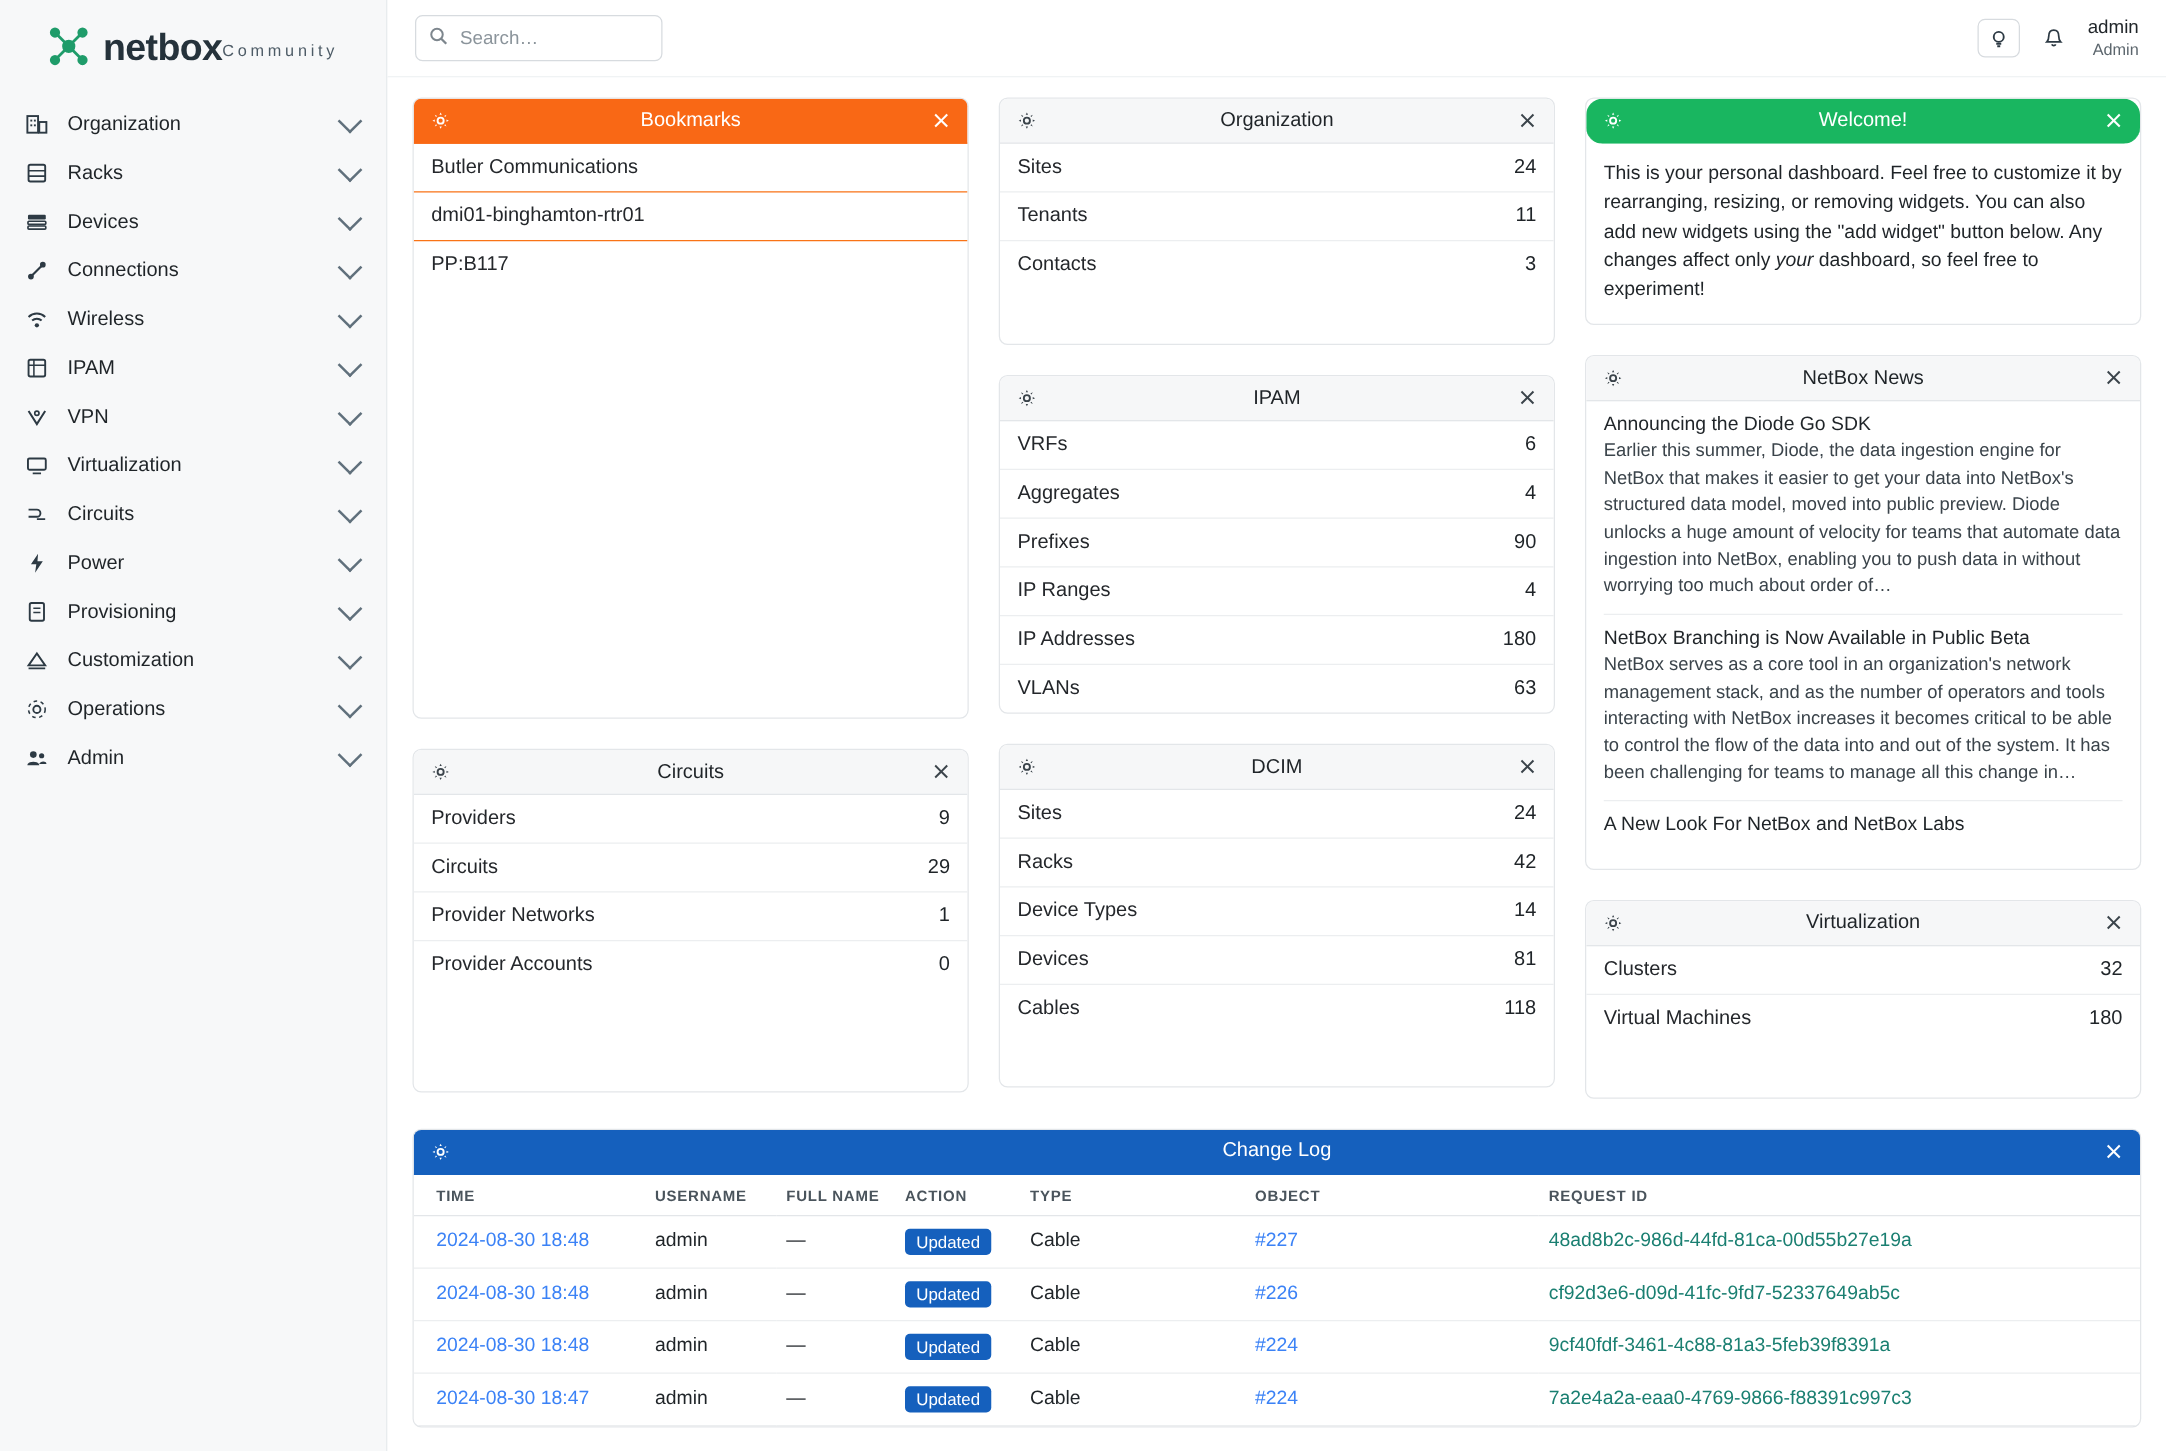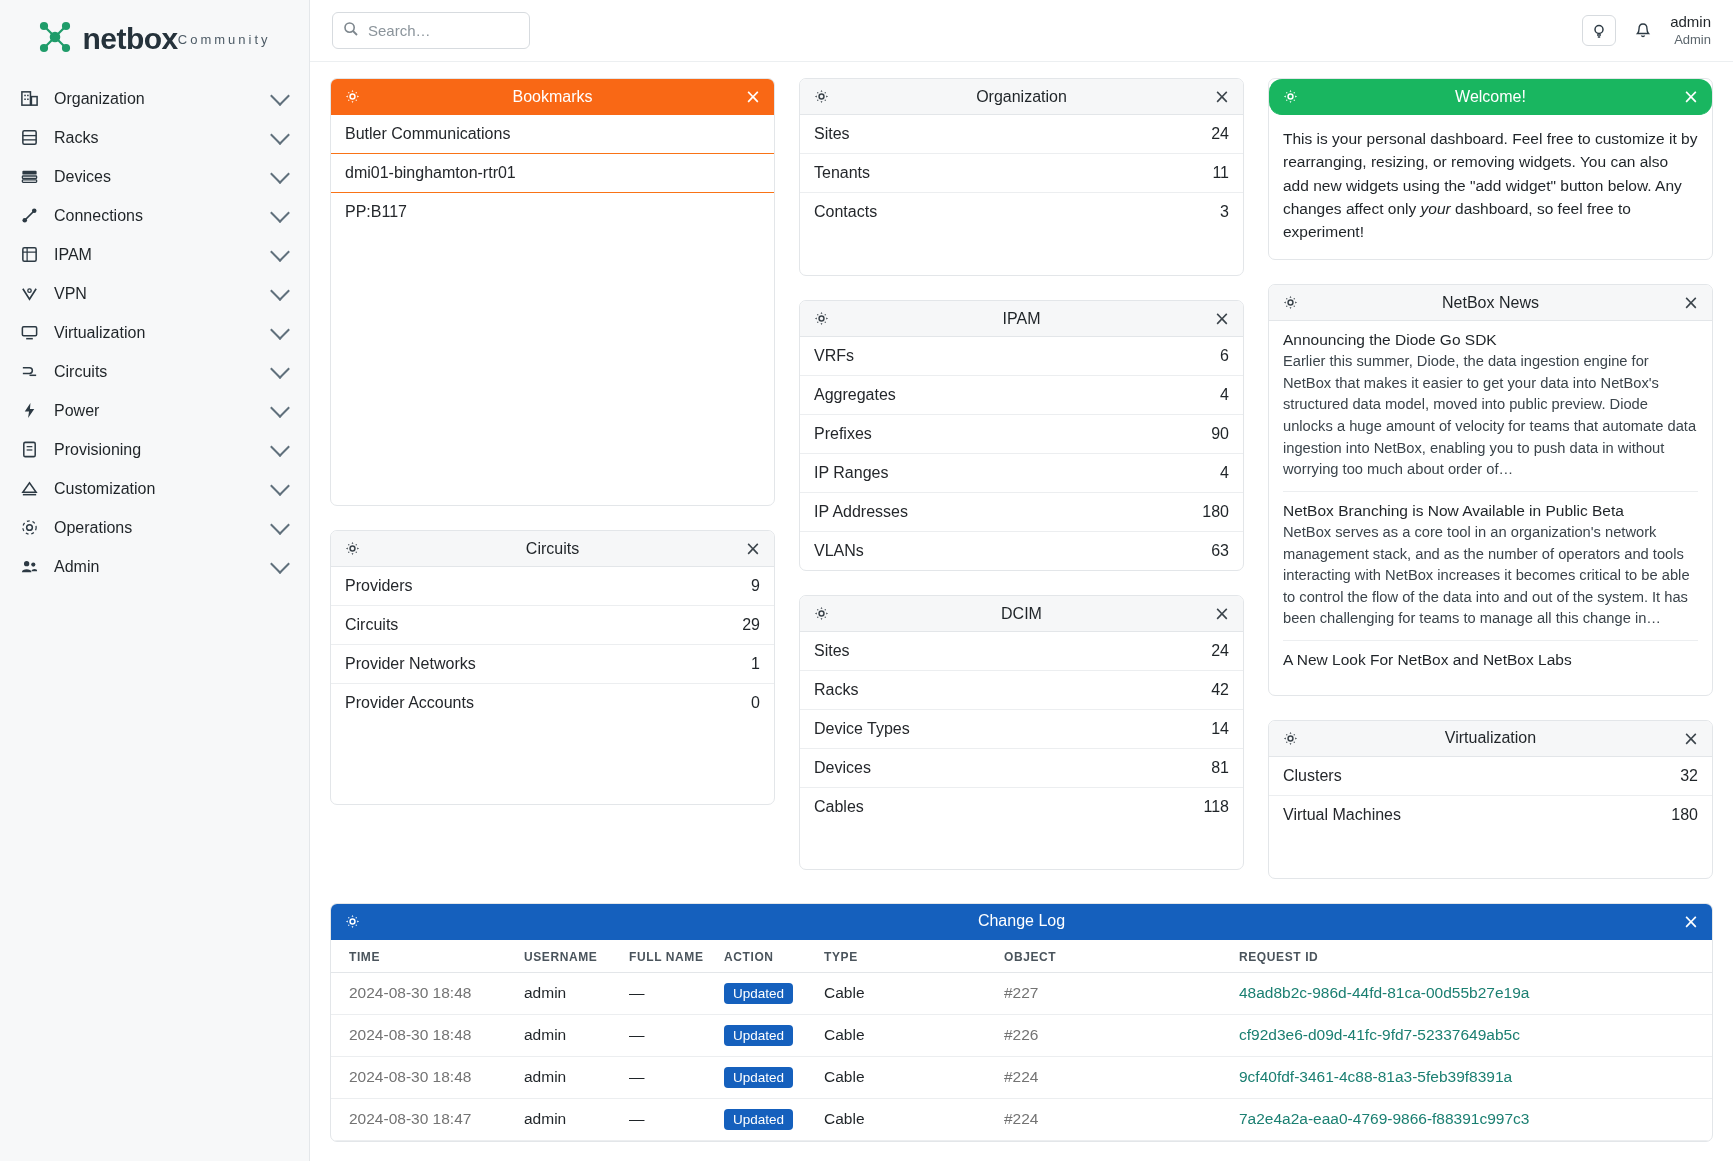--- a/index.html
+++ b/index.html
@@ -182,21 +182,21 @@
   .row:last-child { border-bottom: none; }
   .row .val { color: #1f2428; }
 
   .list-row {
     padding: 10px 14px;
     border-bottom: 1px solid #f97316;
     font-size: 16px;
   }
   .list-row:last-child { border-bottom: none; }
 
-  .fixed-h-bookmarks { height: 428px; }
+  .fixed-h-bookmarks { height: 497px; }
   .fixed-h-circuits  { height: 275px; }
   .fixed-h-dcim      { height: 275px; }
 
   .welcome-body {
     padding: 12px 14px 16px 14px;
     font-size: 15.5px;
     line-height: 1.5;
     color: #1f2428;
   }
   .news-body { padding: 10px 14px 4px 14px; }
@@ -218,21 +218,21 @@
     padding: 10px 8px 8px 8px;
     border-bottom: 1px solid #e3e6e9;
   }
   tbody td {
     padding: 10px 8px;
     border-bottom: 1px solid #eceef0;
     font-size: 15.5px;
     color: #1f2428;
     white-space: nowrap;
   }
-  .lnk { color: #737373; }
+  .lnk { color: #3b82f6; }
   .lnk-blue { color: #1a7f71; }
   .badge {
     display: inline-block;
     background: #1560bd;
     color: #fff;
     font-size: 13.5px;
     border-radius: 4px;
     padding: 3px 9px;
   }
   .col-time { width: 185px; padding-left: 18px !important; }
@@ -311,20 +311,31 @@
         <svg width="19" height="19" viewBox="0 0 20 20">
             <path d="M5 15 L15 5" stroke="#2d3a44" stroke-width="1.8" fill="none"></path>
             <circle cx="5" cy="15" r="2.4" fill="#2d3a44"></circle>
             <circle cx="15" cy="5" r="2.4" fill="#2d3a44"></circle>
           </svg>
       </span>
       <span class="nav-label">Connections</span>
       <span class="chev"></span>
     </div>
 
+    <div class="nav-item">
+      <span class="nav-icon">
+        <svg width="19" height="19" viewBox="0 0 20 20">
+            <path d="M3 8 A10 10 0 0 1 17 8" stroke="#2d3a44" stroke-width="1.7" fill="none"></path>
+            <path d="M6 11 A6 6 0 0 1 14 11" stroke="#2d3a44" stroke-width="1.7" fill="none"></path>
+            <circle cx="10" cy="15" r="1.8" fill="#2d3a44"></circle>
+          </svg>
+      </span>
+      <span class="nav-label">Wireless</span>
+      <span class="chev"></span>
+    </div>
 
     <div class="nav-item">
       <span class="nav-icon">
         <svg width="19" height="19" viewBox="0 0 20 20">
             <rect x="3" y="3" width="14" height="14" rx="1.5" fill="none" stroke="#2d3a44" stroke-width="1.6"></rect>
             <line x1="3" y1="7.5" x2="17" y2="7.5" stroke="#2d3a44" stroke-width="1.3"></line>
             <line x1="7.5" y1="3" x2="7.5" y2="17" stroke="#2d3a44" stroke-width="1.3"></line>
           </svg>
       </span>
       <span class="nav-label">IPAM</span>

